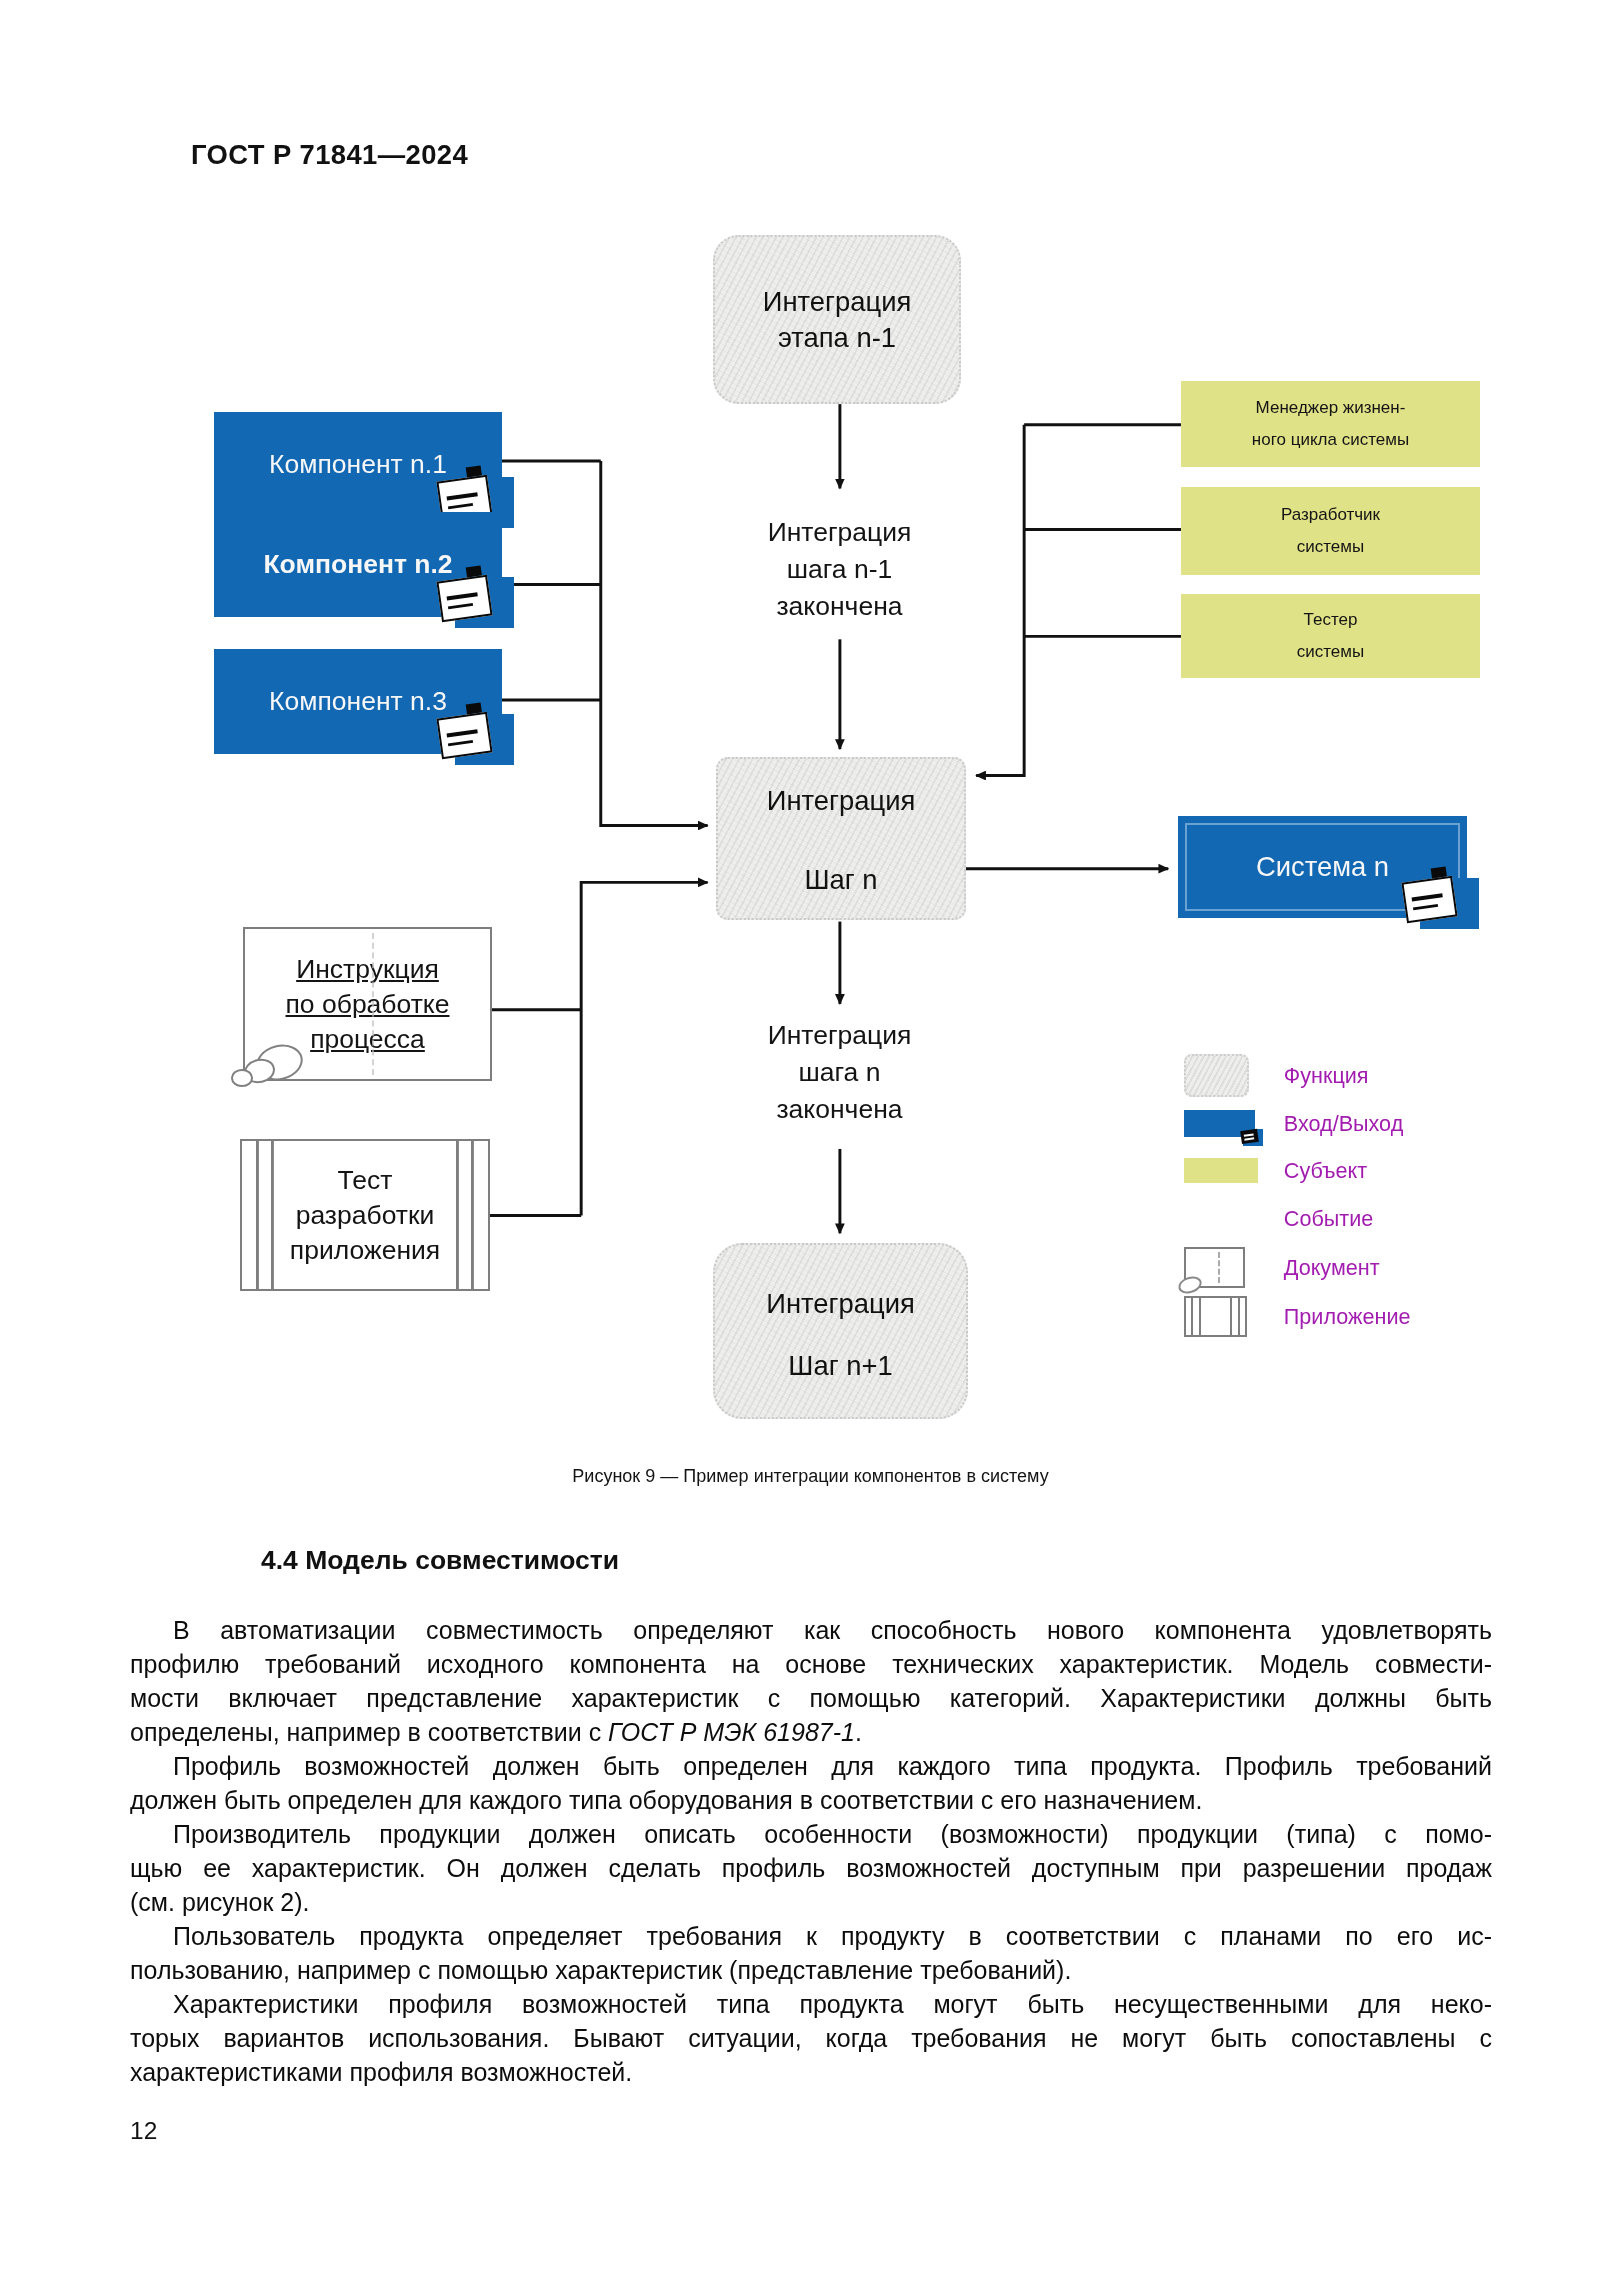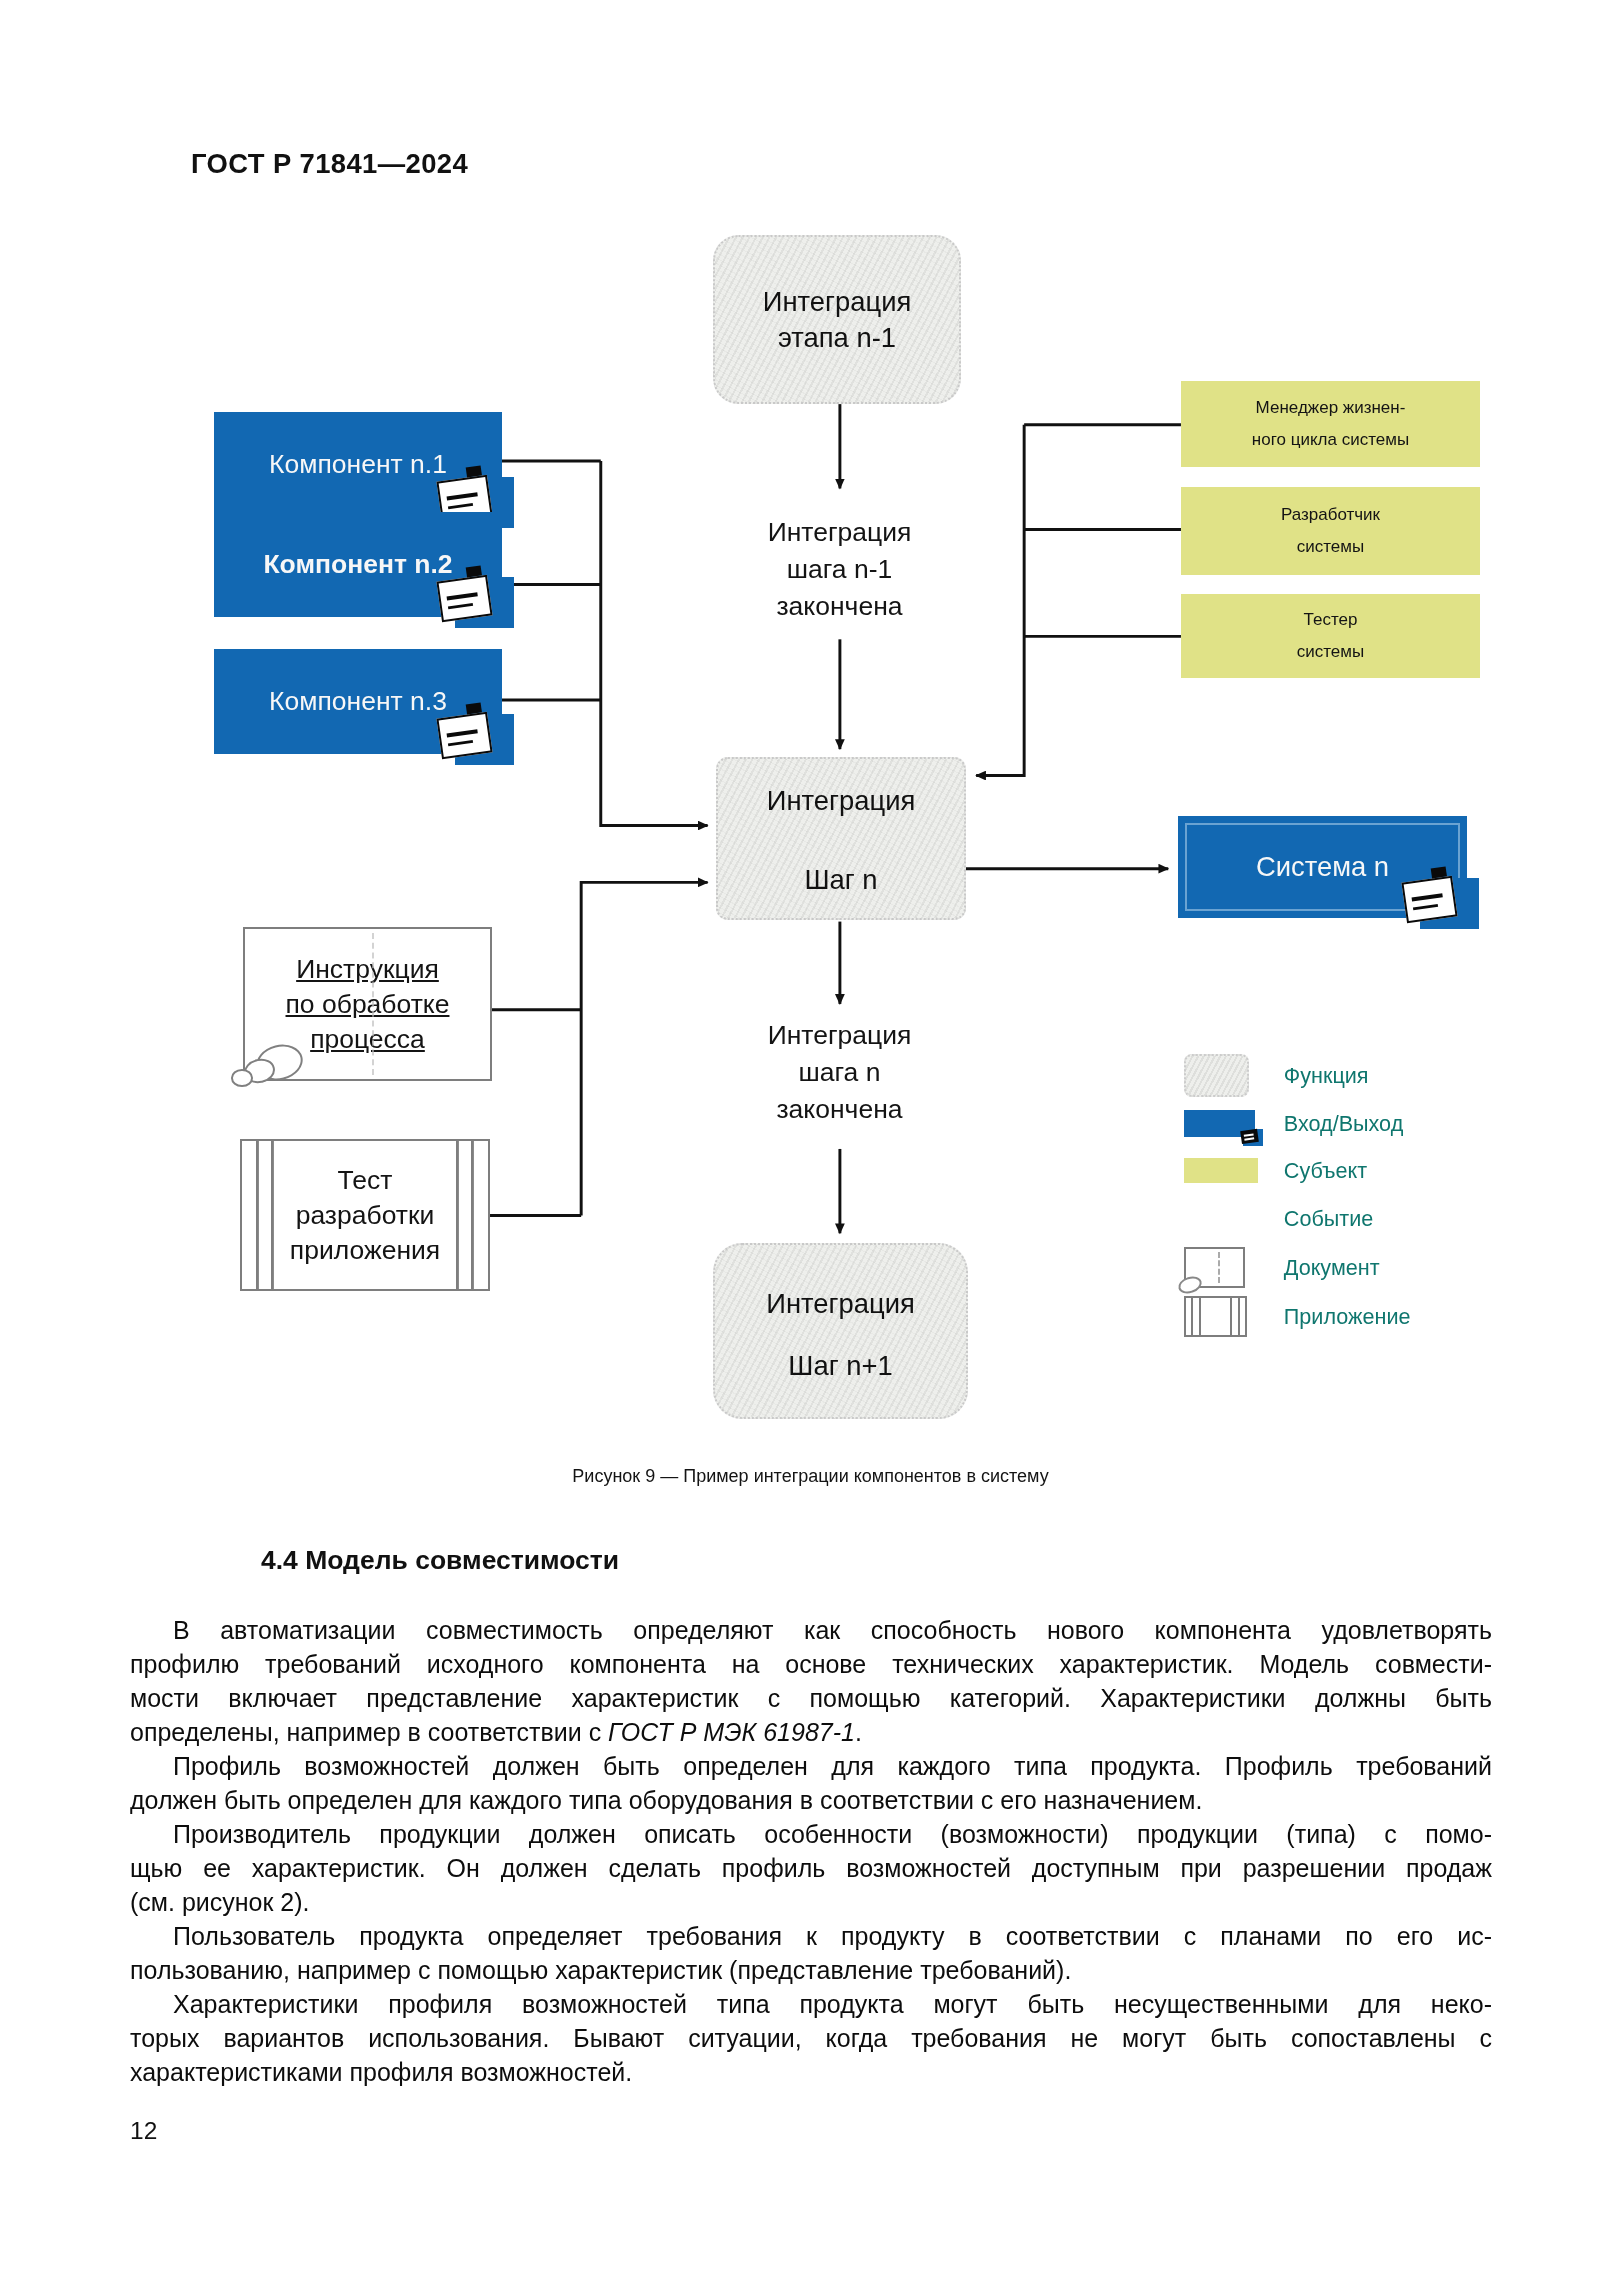--- a/index.html
+++ b/index.html
@@ -1,19 +1,19 @@
 <!DOCTYPE html>
 <html><head>
 <meta charset="utf-8">
 <style>
   html,body{margin:0;padding:0;background:#888;}
   .page{position:relative;width:1621px;height:2293px;background:#ffffff;margin:0 auto;
         font-family:"Liberation Sans","DejaVu Sans",sans-serif;color:#111;overflow:hidden;}
   .abs{position:absolute;box-sizing:border-box;}
-  .hdr{left:191px;top:148px;font-size:27.4px;font-weight:bold;letter-spacing:0.4px;}
+  .hdr{left:191px;top:139px;font-size:27.4px;font-weight:bold;letter-spacing:0.4px;}
   .svg-layer{left:0;top:0;}
 
   
   .box{position:absolute;box-sizing:border-box;display:flex;flex-direction:column;
        align-items:center;justify-content:center;text-align:center;}
   .gray{background-color:#eeefec;
         background-image:repeating-linear-gradient(118deg,rgba(150,150,150,.16) 0 2px,transparent 2px 5.9px),
                          repeating-linear-gradient(28deg,rgba(170,170,170,.10) 0 1px,transparent 1px 4.9px);
         border:2px dotted #c9c9c9;}
   .blue{background:#1268b2;color:#f7f7f7;}
@@ -49,21 +49,21 @@
   .docasm .dicon{position:absolute;left:-15.7px;top:1px;width:47px;height:37px;background:#fff;
                  border:2.9px solid #0a0a0a;transform:rotate(-8deg);}
   .docasm .dicon::before{content:"";position:absolute;top:-11.8px;right:2.9px;width:14.7px;height:9.8px;background:#0a0a0a;}
   .docasm .dicon .l1,.docasm .dicon .l2{position:absolute;left:5.9px;height:3.9px;background:#0a0a0a;}
   .docasm .dicon .l1{top:13.7px;width:31px;}
   .docasm .dicon .l2{top:23.5px;width:25.5px;}
 
   
   .lrow{position:absolute;left:1184px;width:323px;height:49px;display:flex;align-items:center;}
   .lcell{width:90px;display:flex;align-items:center;}
-  .llabel{font-size:21.6px;color:#0f766e;margin-left:9.8px;}
+  .llabel{font-size:21.6px;color:#a21caf;margin-left:9.8px;}
   .lsw{position:relative;display:inline-block;box-sizing:border-box;}
   .sw-function{width:65px;height:43px;border-radius:7.8px;background-color:#eeefec;
         background-image:repeating-linear-gradient(118deg,rgba(150,150,150,.18) 0 2px,transparent 2px 4.9px);
         border:2px dotted #cccccc;}
   .sw-io{width:71px;height:27.4px;background:#1268b2;}
   .sw-io .mini-sq{position:absolute;right:-7.8px;bottom:-8.8px;width:19.6px;height:16.7px;background:#1268b2;}
   .sw-io .mini-doc{position:absolute;right:-2.9px;bottom:-5.9px;width:16.7px;height:12.7px;background:#0a0a0a;
         background-image:linear-gradient(#fff,#fff),linear-gradient(#fff,#fff);
         background-size:9.8px 2px;background-repeat:no-repeat;background-position:2.9px 3.9px,2.9px 7.8px;
         transform:rotate(-8deg);}

